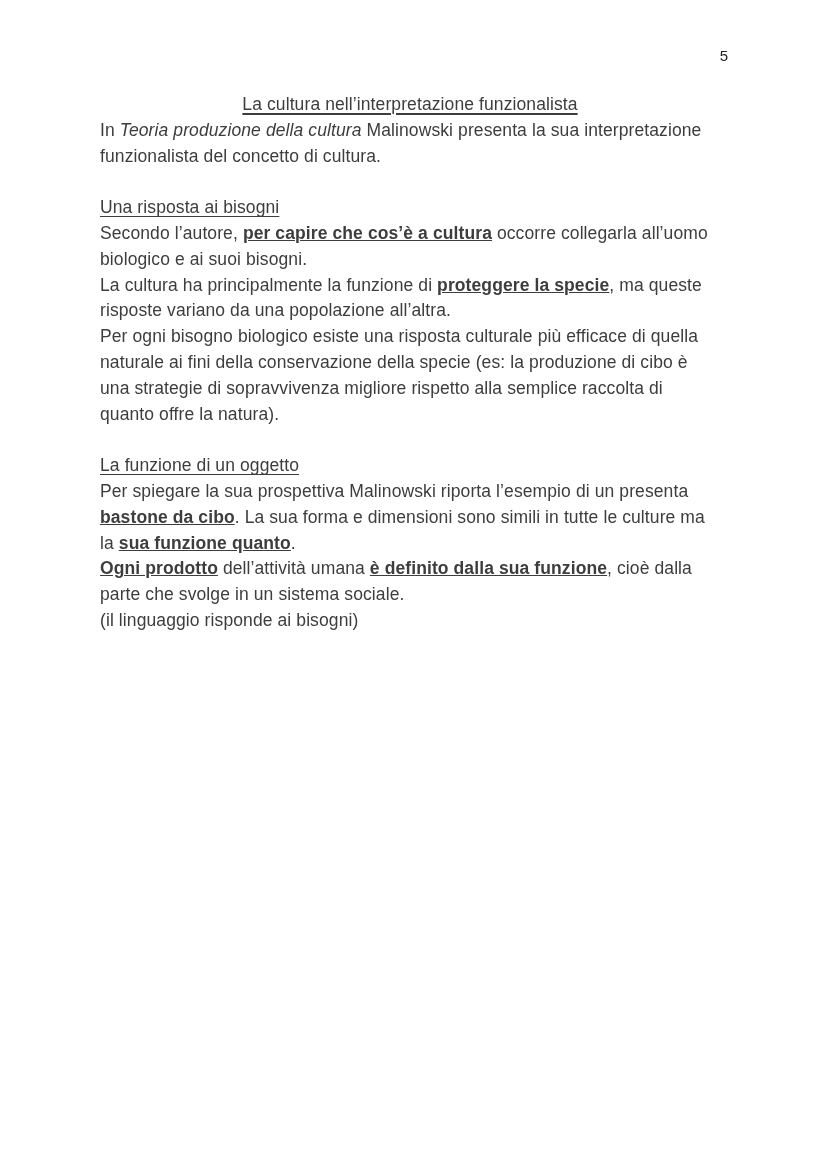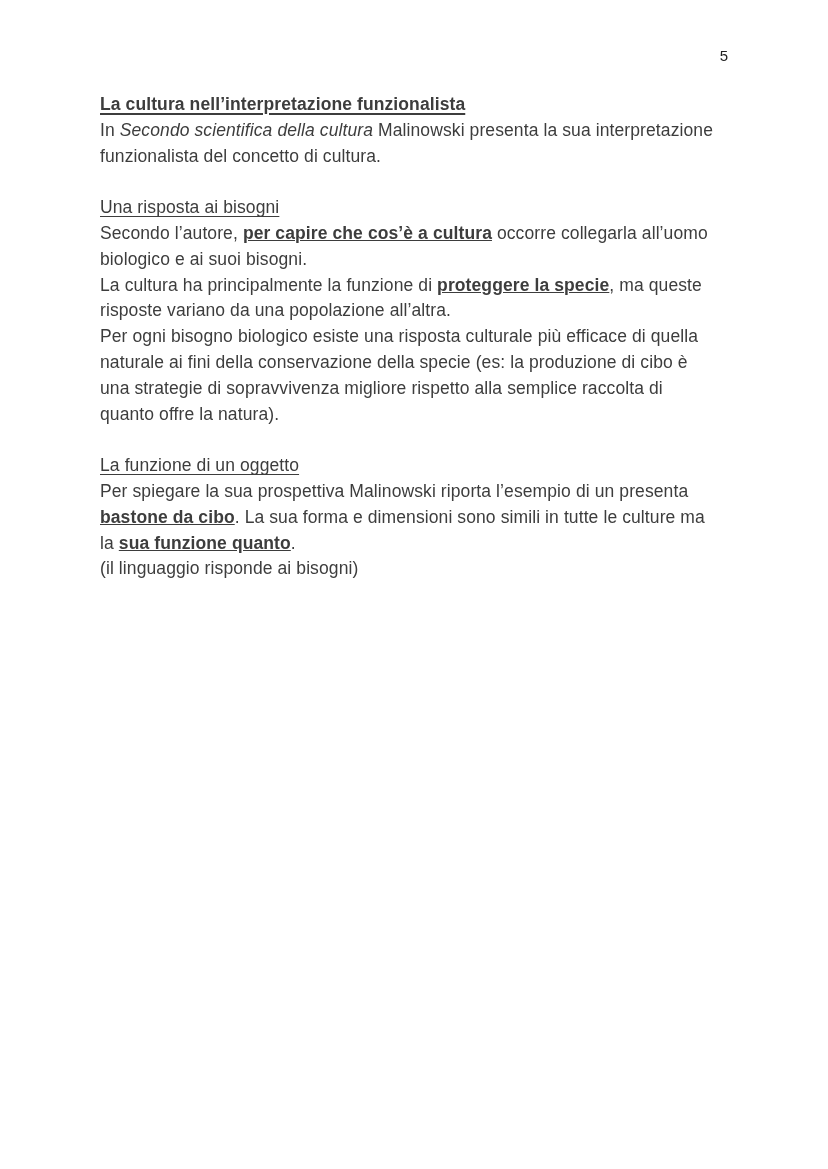--- a/index.html
+++ b/index.html
@@ -40,44 +40,46 @@
   }
   .doc-section {
     margin: 0 0 25.8px 0;
   }
   .heading {
     text-decoration: underline;
     text-underline-offset: 3px;
     text-decoration-thickness: 1.2px;
   }
   .heading.bold {
-    font-weight: 700;
+    font-weight: 400;
     text-decoration-thickness: 1.8px;
+    text-align: center;
   }
   .para {
     margin: 0;
   }
   .para span.bold { font-weight: 700; text-decoration: underline; }
   .para span.italic { font-style: italic; }
 </style>
 </head>
 <body style="background: rgb(255, 255, 255);">
 
 <div class="page">
   <div class="page-number" style="color: rgb(34, 34, 34);">5</div>
   <main class="doc-body" style="color: rgb(61, 61, 61);">
       <section class="doc-section">
         <div class="heading bold">La cultura nell’interpretazione funzionalista</div>
-        <p class="para"><span>In </span><span class="italic">Secondo scientifica della cultura</span><span> Malinowski presenta la sua interpretazione funzionalista del concetto di cultura.</span></p>
+        <p class="para"><span>In </span><span class="italic">Teoria produzione della cultura</span><span> Malinowski presenta la sua interpretazione funzionalista del concetto di cultura.</span></p>
       </section>
       <section class="doc-section">
         <div class="heading">Una risposta ai bisogni</div>
         <p class="para"><span>Secondo l’autore, </span><span class="bold">per capire che cos’è a cultura</span><span> occorre collegarla all’uomo biologico e ai suoi bisogni.</span></p>
         <p class="para"><span>La cultura ha principalmente la funzione di </span><span class="bold">proteggere la specie</span><span>, ma queste risposte variano da una popolazione all’altra.</span></p>
         <p class="para"><span>Per ogni bisogno biologico esiste una risposta culturale più efficace di quella naturale ai fini della conservazione della specie (es: la produzione di cibo è una strategie di sopravvivenza migliore rispetto alla semplice raccolta di quanto offre la natura).</span></p>
       </section>
       <section class="doc-section">
         <div class="heading">La funzione di un oggetto</div>
         <p class="para"><span>Per spiegare la sua prospettiva Malinowski riporta l’esempio di un presenta </span><span class="bold">bastone da cibo</span><span>. La sua forma e dimensioni sono simili in tutte le culture ma la </span><span class="bold">sua funzione quanto</span><span>.</span></p>
+        <p class="para"><span class="bold">Ogni prodotto</span><span> dell’attività umana </span><span class="bold">è definito dalla sua funzione</span><span>, cioè dalla parte che svolge in un sistema sociale.</span></p>
         <p class="para"><span>(il linguaggio risponde ai bisogni)</span></p>
       </section>
     </main>
 </div>
 
 </body></html>

